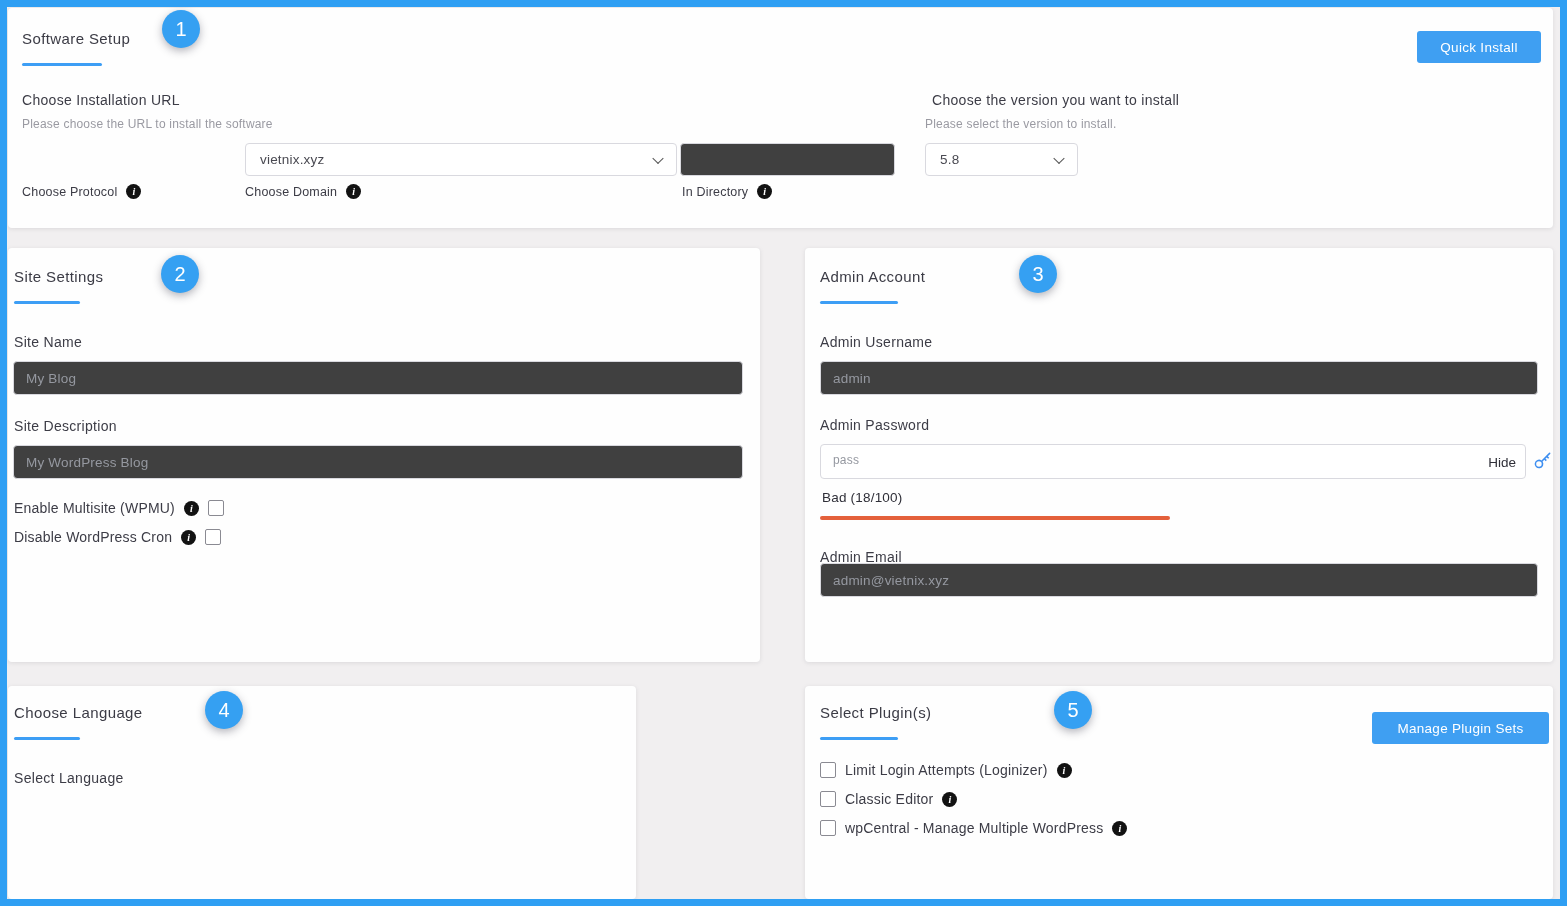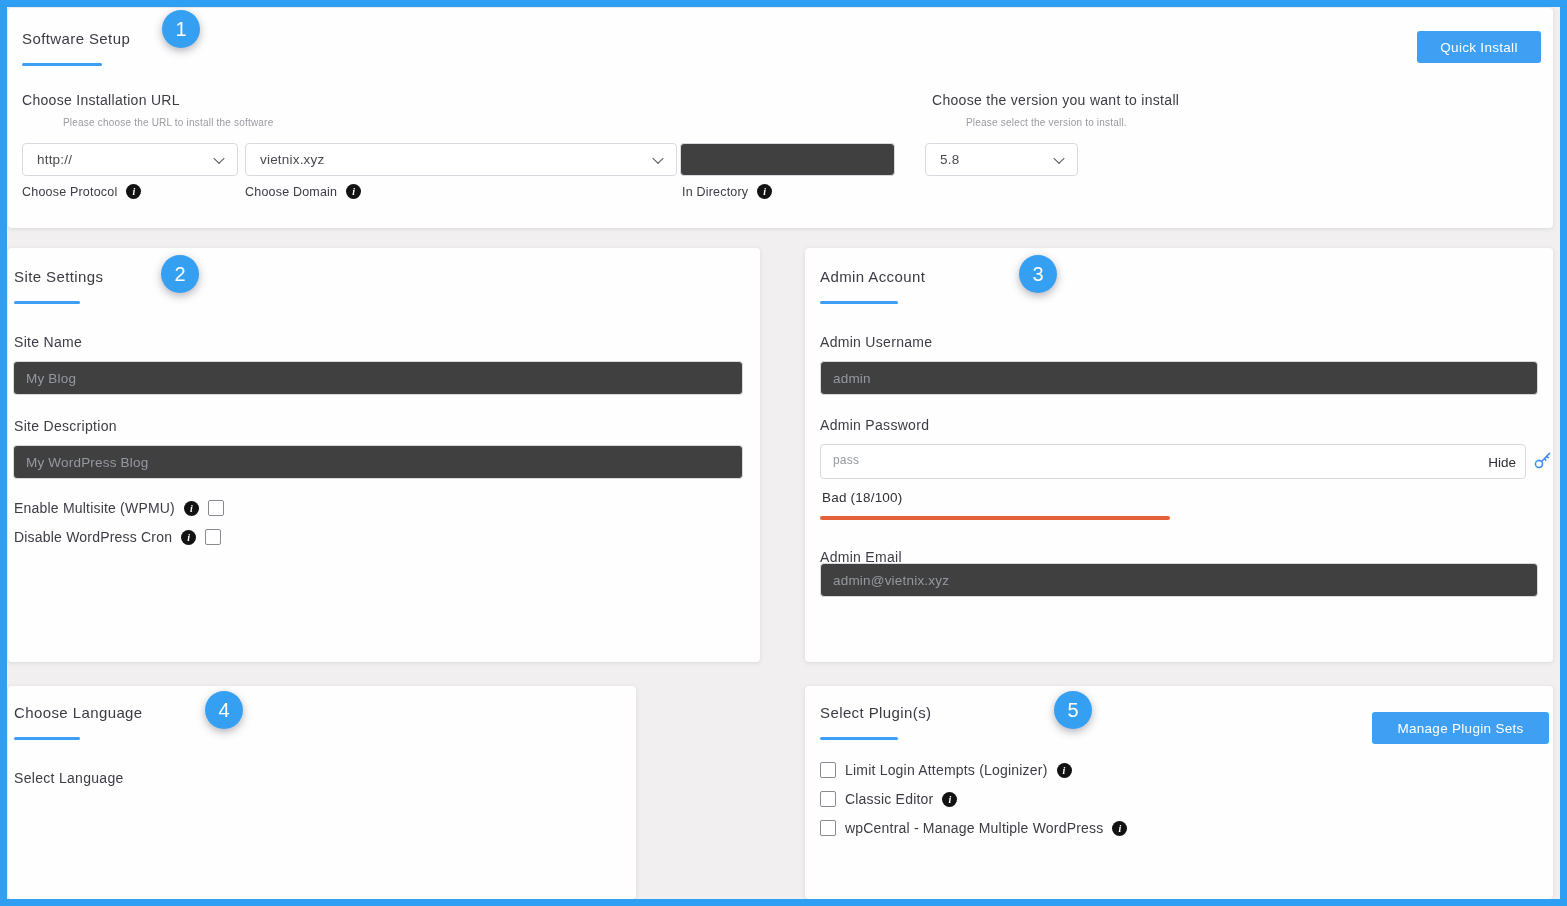--- a/index.html
+++ b/index.html
@@ -37,21 +37,21 @@
     position:absolute; width:38px; height:38px; border-radius:50%;
     background:#35a0f2; color:#fff; font-size:20px; font-weight:500;
     display:flex; align-items:center; justify-content:center;
     box-shadow:0 3px 8px rgba(40,40,60,.35); z-index:40;
   }
 
   .field-label {
     position:absolute; font-size:13.5px; color:#3c3c46; letter-spacing:.3px;
   }
   .help-text {
-    position:absolute; font-size:10px; color:#9a9aa2; letter-spacing:.2px;margin-left:41px;
+    position:absolute; font-size:12px; color:#9a9aa2; letter-spacing:.2px;
   }
 
   .txt-input {
     position:absolute; border:1px solid #d9d9df; border-radius:4px;
     background:#404040; font-family:"Liberation Sans",sans-serif;
     font-size:13.5px; color:#9598a0; padding:0 12px; letter-spacing:.2px;
     outline:none;
   }
 
   .select-box {
@@ -118,24 +118,20 @@
 
   <div class="card" id="top-card">
     <div class="card-title" style="left:14px; top:22px;">Software Setup</div>
     <div class="title-underline" style="left:14px; top:55px; width:80px;"></div>
 
     <button class="btn" style="left:1409px; top:23px; width:124px; height:32px;">Quick Install</button>
 
     <div class="field-label" style="left:14px; top:84px; font-size:14px;">Choose Installation URL</div>
     <div class="help-text" style="left:14px; top:109px;">Please choose the URL to install the software</div>
 
-    <div class="select-box" style="left:14px; top:135px; width:216px; height:33px;">
-      <span>http://</span>
-      <span class="chevron"></span>
-    </div>
 
     <div class="select-box" style="left:237px; top:135px; width:432px; height:33px;">
       <span>vietnix.xyz</span>
       <span class="chevron"></span>
     </div>
 
     <input class="txt-input" style="left: 672px; top: 135px; width: 215px; height: 33px;" value="">
 
     <div class="check-row" style="left:14px; top:176px; font-size:12.5px;">
       <span>Choose Protocol</span>

